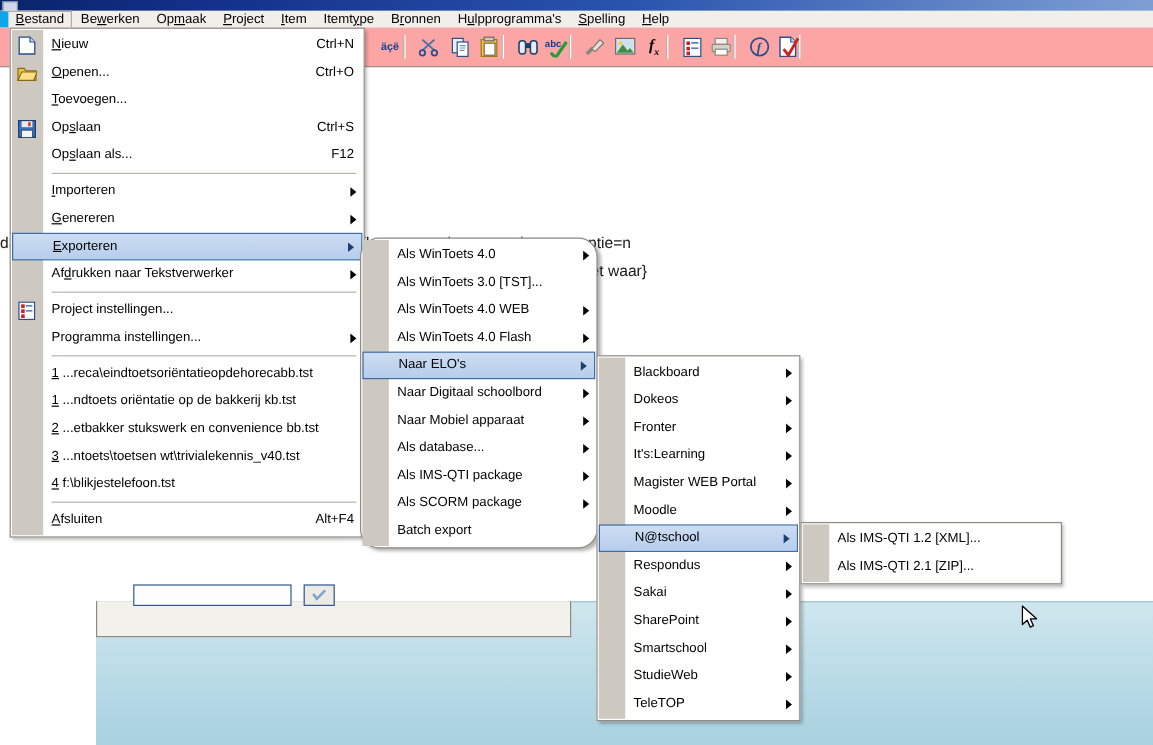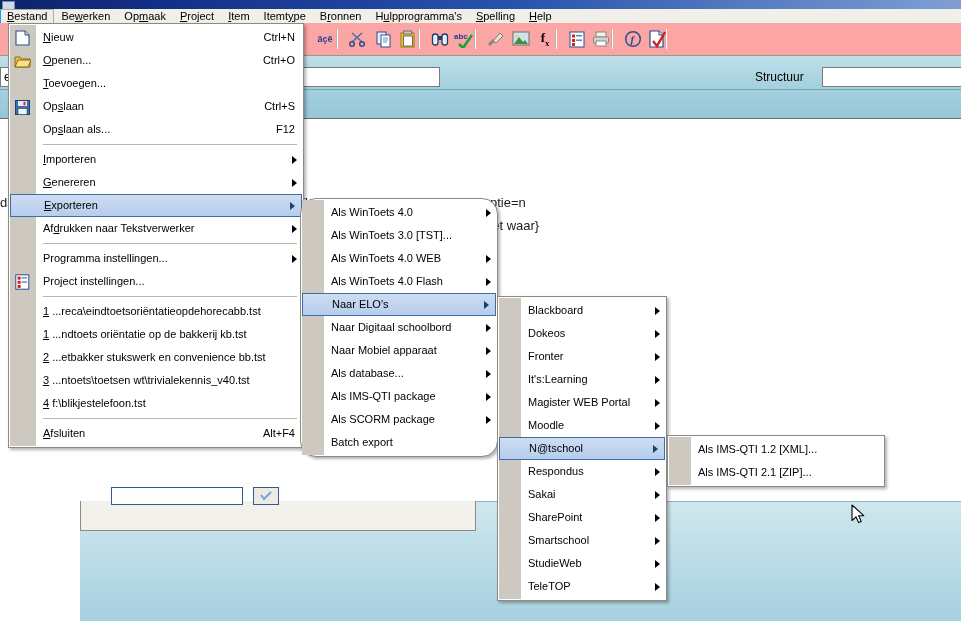--- a/index.html
+++ b/index.html
@@ -29,21 +29,21 @@
     border-bottom: 1px solid #d4d0c8;
   }
   .menubar .mi {
     position: relative; display: inline-block;
     padding: 1px 7px 1px 7px;
     font-size: 11px; color: #000; line-height: 12px;
     cursor: default;
   }
   .menubar .mi.active {
     background: #f0eee8;
-    border-left: 1px solid #0ea5e9;
+    border-left: 7px solid #0ea5e9;
     border-top: 1px solid #b0aca4;
     border-right: 1px solid #b0aca4;
     padding: 0px 6px 2px 6px;
   }
   .menubar .mi u { text-decoration: underline; }
 
   
   .appwin {
     position: absolute; left: 0; top: 23px; width: 961px; height: 598px;
     background: #ffffff;
@@ -238,21 +238,21 @@
           <span style="display: flex; align-items: center; justify-content: center;">
             <svg width="18" height="16" viewBox="0 0 18 16">
               <rect x="1" y="1" width="16" height="13" fill="#cfe0ef" stroke="#6f6c66"></rect>
               <circle cx="5" cy="5" r="1.6" fill="#f0d24a"></circle>
               <path d="M2 13 L7 6 L11 11 L13 9 L16 13 Z" fill="#3f8f3f"></path>
             </svg>
           </span>
         </div>
         <div class="tbtn" style="left: 533px;">
           <span style="display: flex; align-items: center; justify-content: center;">
-            <span style="font-size:13px;font-weight:bold;font-family:'Liberation Serif',serif;">f<sub style="font-size:8px;">x</sub></span>
+            <span style="font-size:13px;font-style:italic;font-weight:bold;font-family:'Liberation Serif',serif;">f<sub style="font-size:8px;">x</sub></span>
           </span>
         </div>
         <div class="tbtn" style="left: 565px;">
           <span style="display: flex; align-items: center; justify-content: center;">
             <svg width="16" height="17" viewBox="0 0 16 17">
               <rect x="1" y="1" width="14" height="15" fill="#ffffff" stroke="#2a4f8f"></rect>
               <rect x="3" y="3.5" width="3" height="3" fill="#cc2222"></rect>
               <rect x="7" y="4" width="6" height="1.4" fill="#4a7fc1"></rect>
               <rect x="3" y="8" width="3" height="3" fill="#cc2222"></rect>
               <rect x="7" y="8.5" width="6" height="1.4" fill="#4a7fc1"></rect>
@@ -281,26 +281,20 @@
           <span style="display: flex; align-items: center; justify-content: center;">
             <svg width="18" height="18" viewBox="0 0 18 18">
               <path d="M2 1 h9 l4 4 v12 h-13 Z" fill="#ffffff" stroke="#2a4f8f" stroke-width="1.2"></path>
               <path d="M11 1 v4 h4" fill="#dde6f4" stroke="#2a4f8f" stroke-width="1"></path>
               <path d="M5 11 L9 16 L17 2" stroke="#cc2222" stroke-width="2.4" fill="none"></path>
             </svg>
           </span>
         </div>
       </div>
 
-    <div class="headerband">
-      <input class="hb-input" style="left: 0px; width: 440px;" value="et de horeca, HACCP en beroepskleding">
-      <div class="hb-label" style="left:755px; top:14px;">Structuur</div>
-      <input class="hb-input" style="left: 822px; width: 200px;" value="">
-      <div class="hb-divider" style="top:33px;"></div>
-    </div>
 
     <div class="bodyarea">
       <div class="qline" style="left:0px; top:76px;">dat een horecabedrijf verkoopt, is het hoofdproduct. {keuze: goed=waar optie=waar optie=n</div>
       <div class="qline" style="left:176px; top:99px;">t verkocht. {keuze: goed=niet waar optie=waar optie=niet waar}</div>
       <div class="qline" style="left:196px; top:122px;">{keuze: goed=waar optie=waar optie=niet waar}</div>
 
       <div class="lowerpane"></div>
       <div class="smallpanel">
         <div style="position:absolute; left:30px; top:-14px; width:130px; height:16px; background:#fdfdfd; border:1px solid #31598e;"></div>
         <div style="position:absolute; left:172px; top:-14px; width:24px; height:16px; background:#eceae5; border:1px solid #31598e; display:flex; align-items:center; justify-content:center;">
@@ -366,36 +360,36 @@
       <div class="row sel">
         <span class="lbl"><u class="mn">E</u>xporteren</span>
         <span class="arrow"></span>
       </div>
       <div class="row">
         <span class="lbl">Af<u class="mn">d</u>rukken naar Tekstverwerker</span>
         <span class="arrow"></span>
       </div>
       <div class="sep"></div>
       <div class="row">
-        <span class="lbl">Programma instellingen...</span>
-        <span class="arrow"></span>
-      </div>
-      <div class="row">
         <span class="ico">
           <svg width="15" height="16" viewBox="0 0 15 16">
             <rect x="0.8" y="0.8" width="13" height="14.4" fill="#ffffff" stroke="#2a4f8f"></rect>
             <rect x="2.6" y="2.6" width="3" height="3" fill="#cc2222"></rect>
             <rect x="6.5" y="3.2" width="5.5" height="1.3" fill="#4a7fc1"></rect>
             <rect x="2.6" y="6.8" width="3" height="3" fill="#cc2222"></rect>
             <rect x="6.5" y="7.4" width="5.5" height="1.3" fill="#4a7fc1"></rect>
             <rect x="2.6" y="11" width="3" height="3" fill="#cc2222"></rect>
           </svg>
         </span>
         <span class="lbl">Project instellingen...</span>
       </div>
+      <div class="row">
+        <span class="lbl">Programma instellingen...</span>
+        <span class="arrow"></span>
+      </div>
       <div class="sep"></div>
       <div class="row">
         <span class="lbl"><u class="mn">1</u> ...reca\eindtoetsoriëntatieopdehorecabb.tst</span>
       </div>
       <div class="row">
         <span class="lbl"><u class="mn">1</u> ...ndtoets oriëntatie op de bakkerij kb.tst</span>
       </div>
       <div class="row">
         <span class="lbl"><u class="mn">2</u> ...etbakker stukswerk en convenience bb.tst</span>
       </div>

